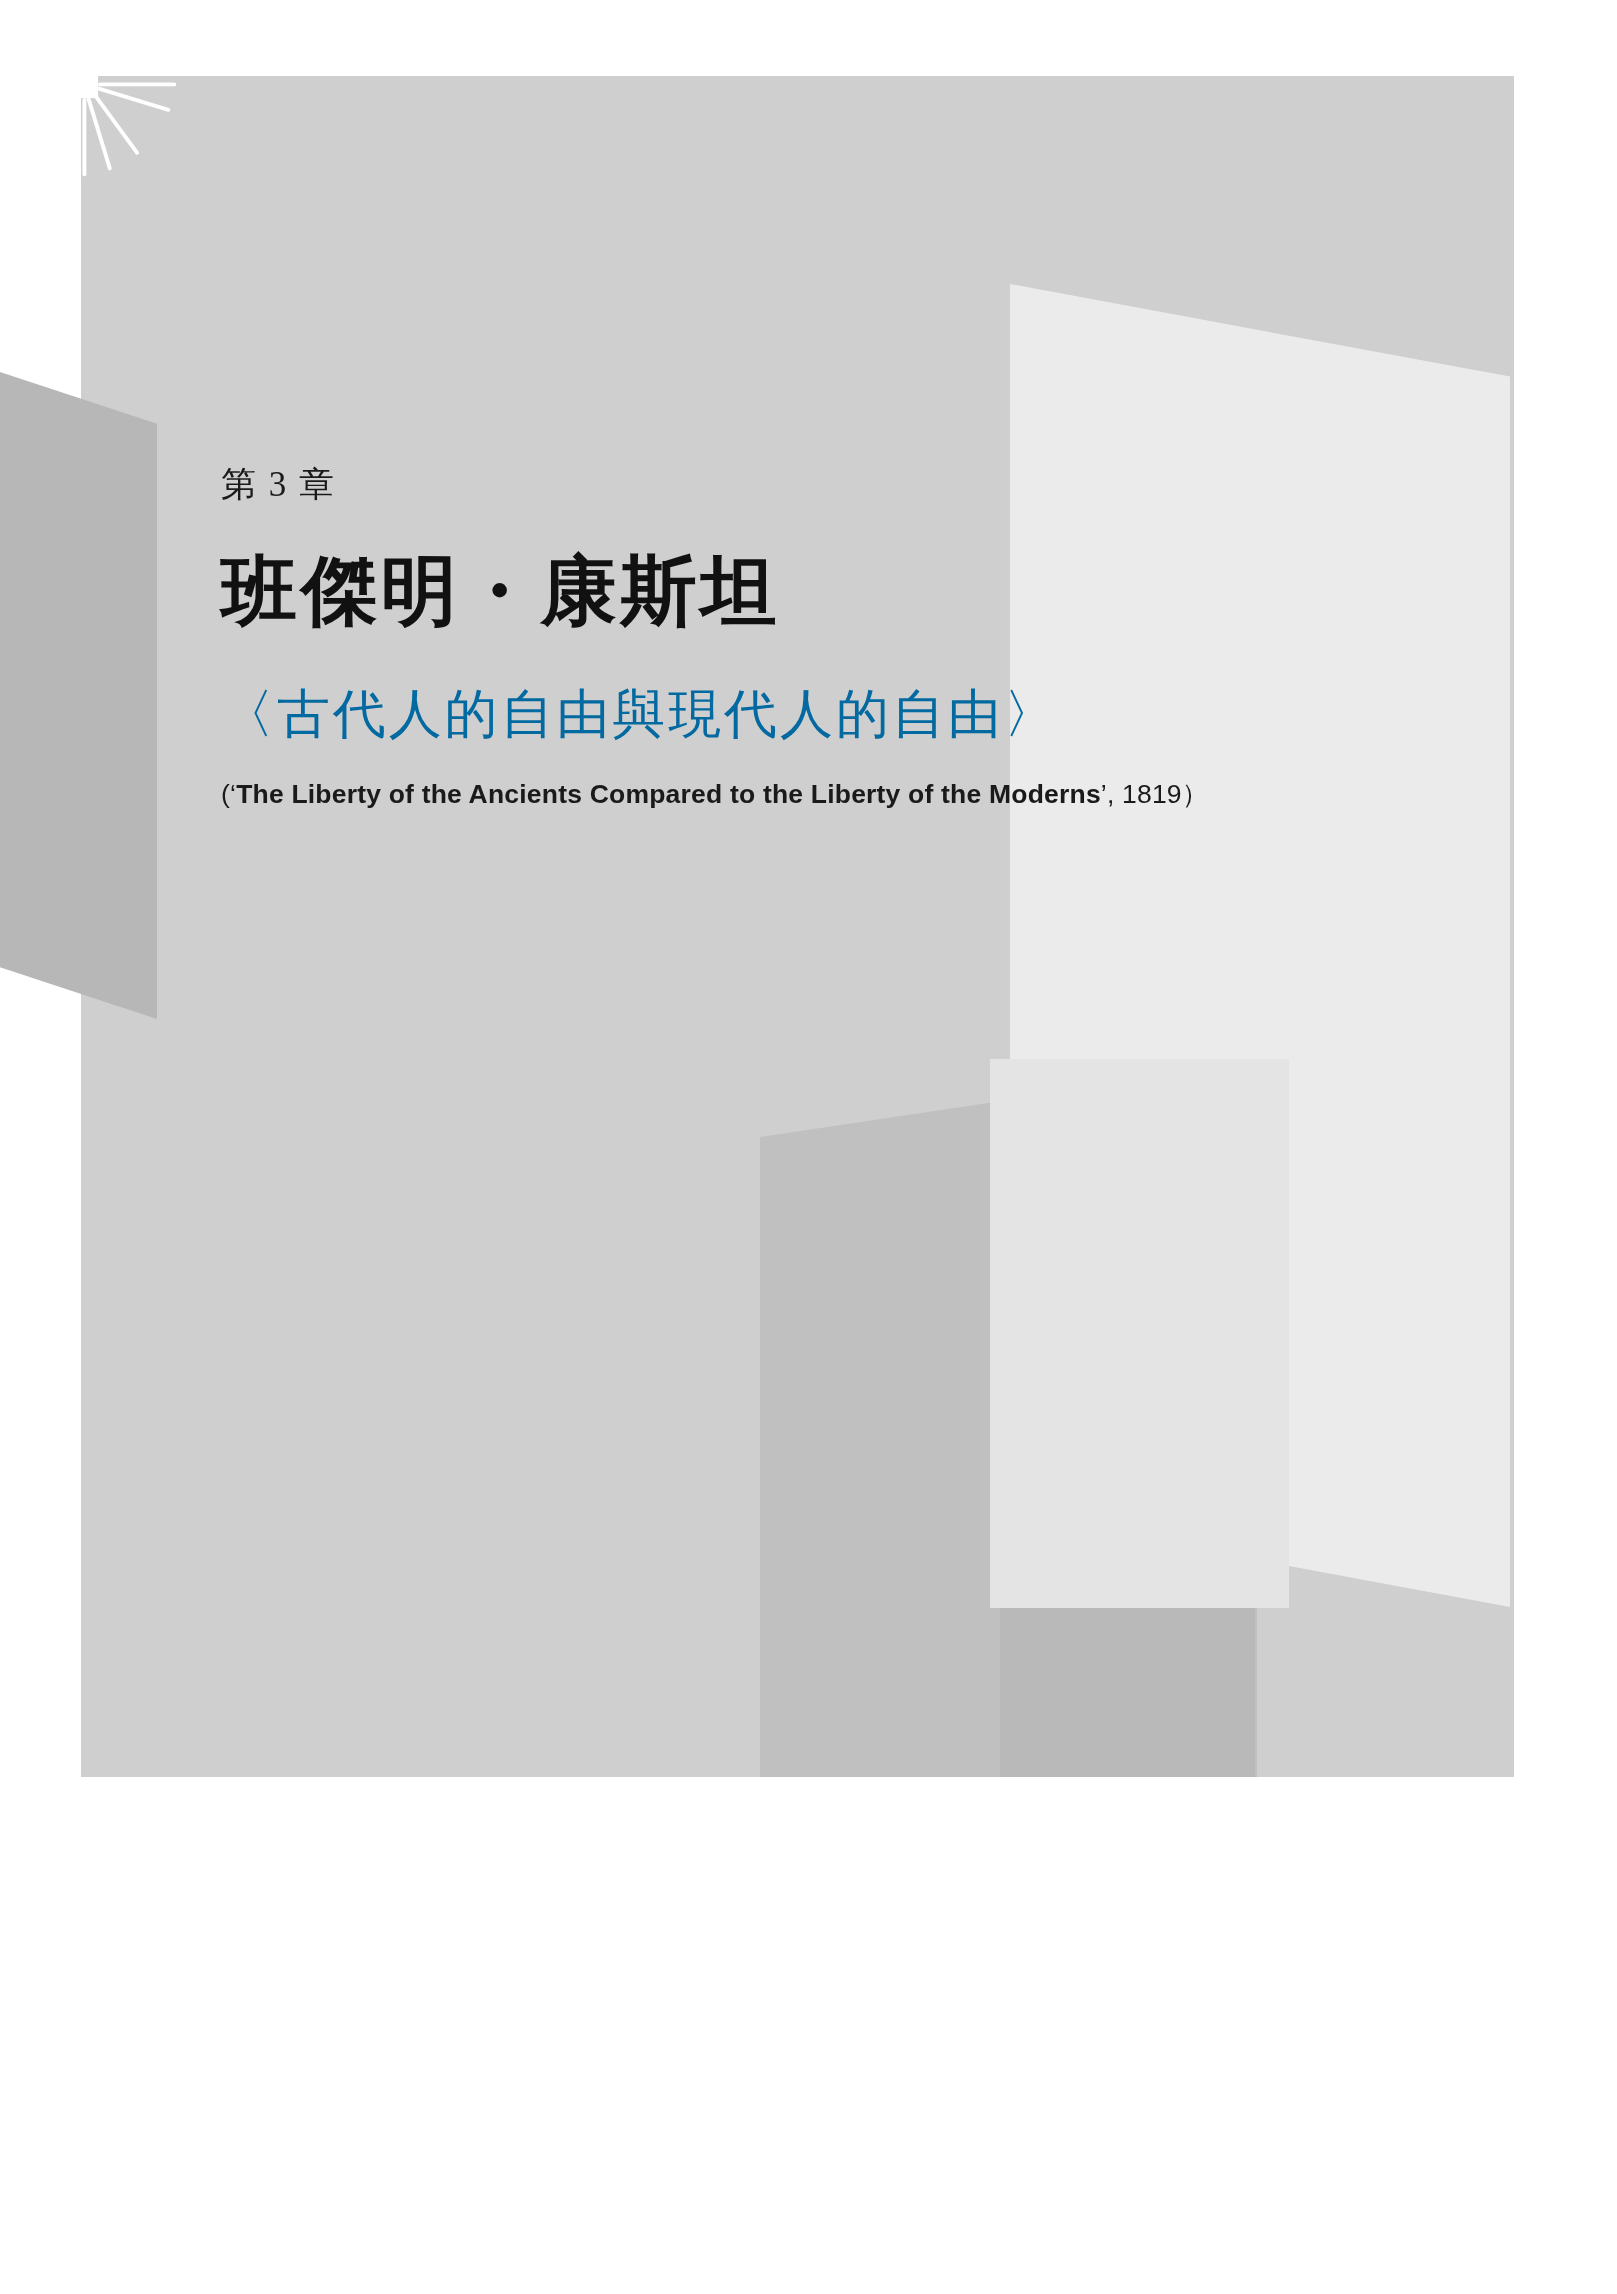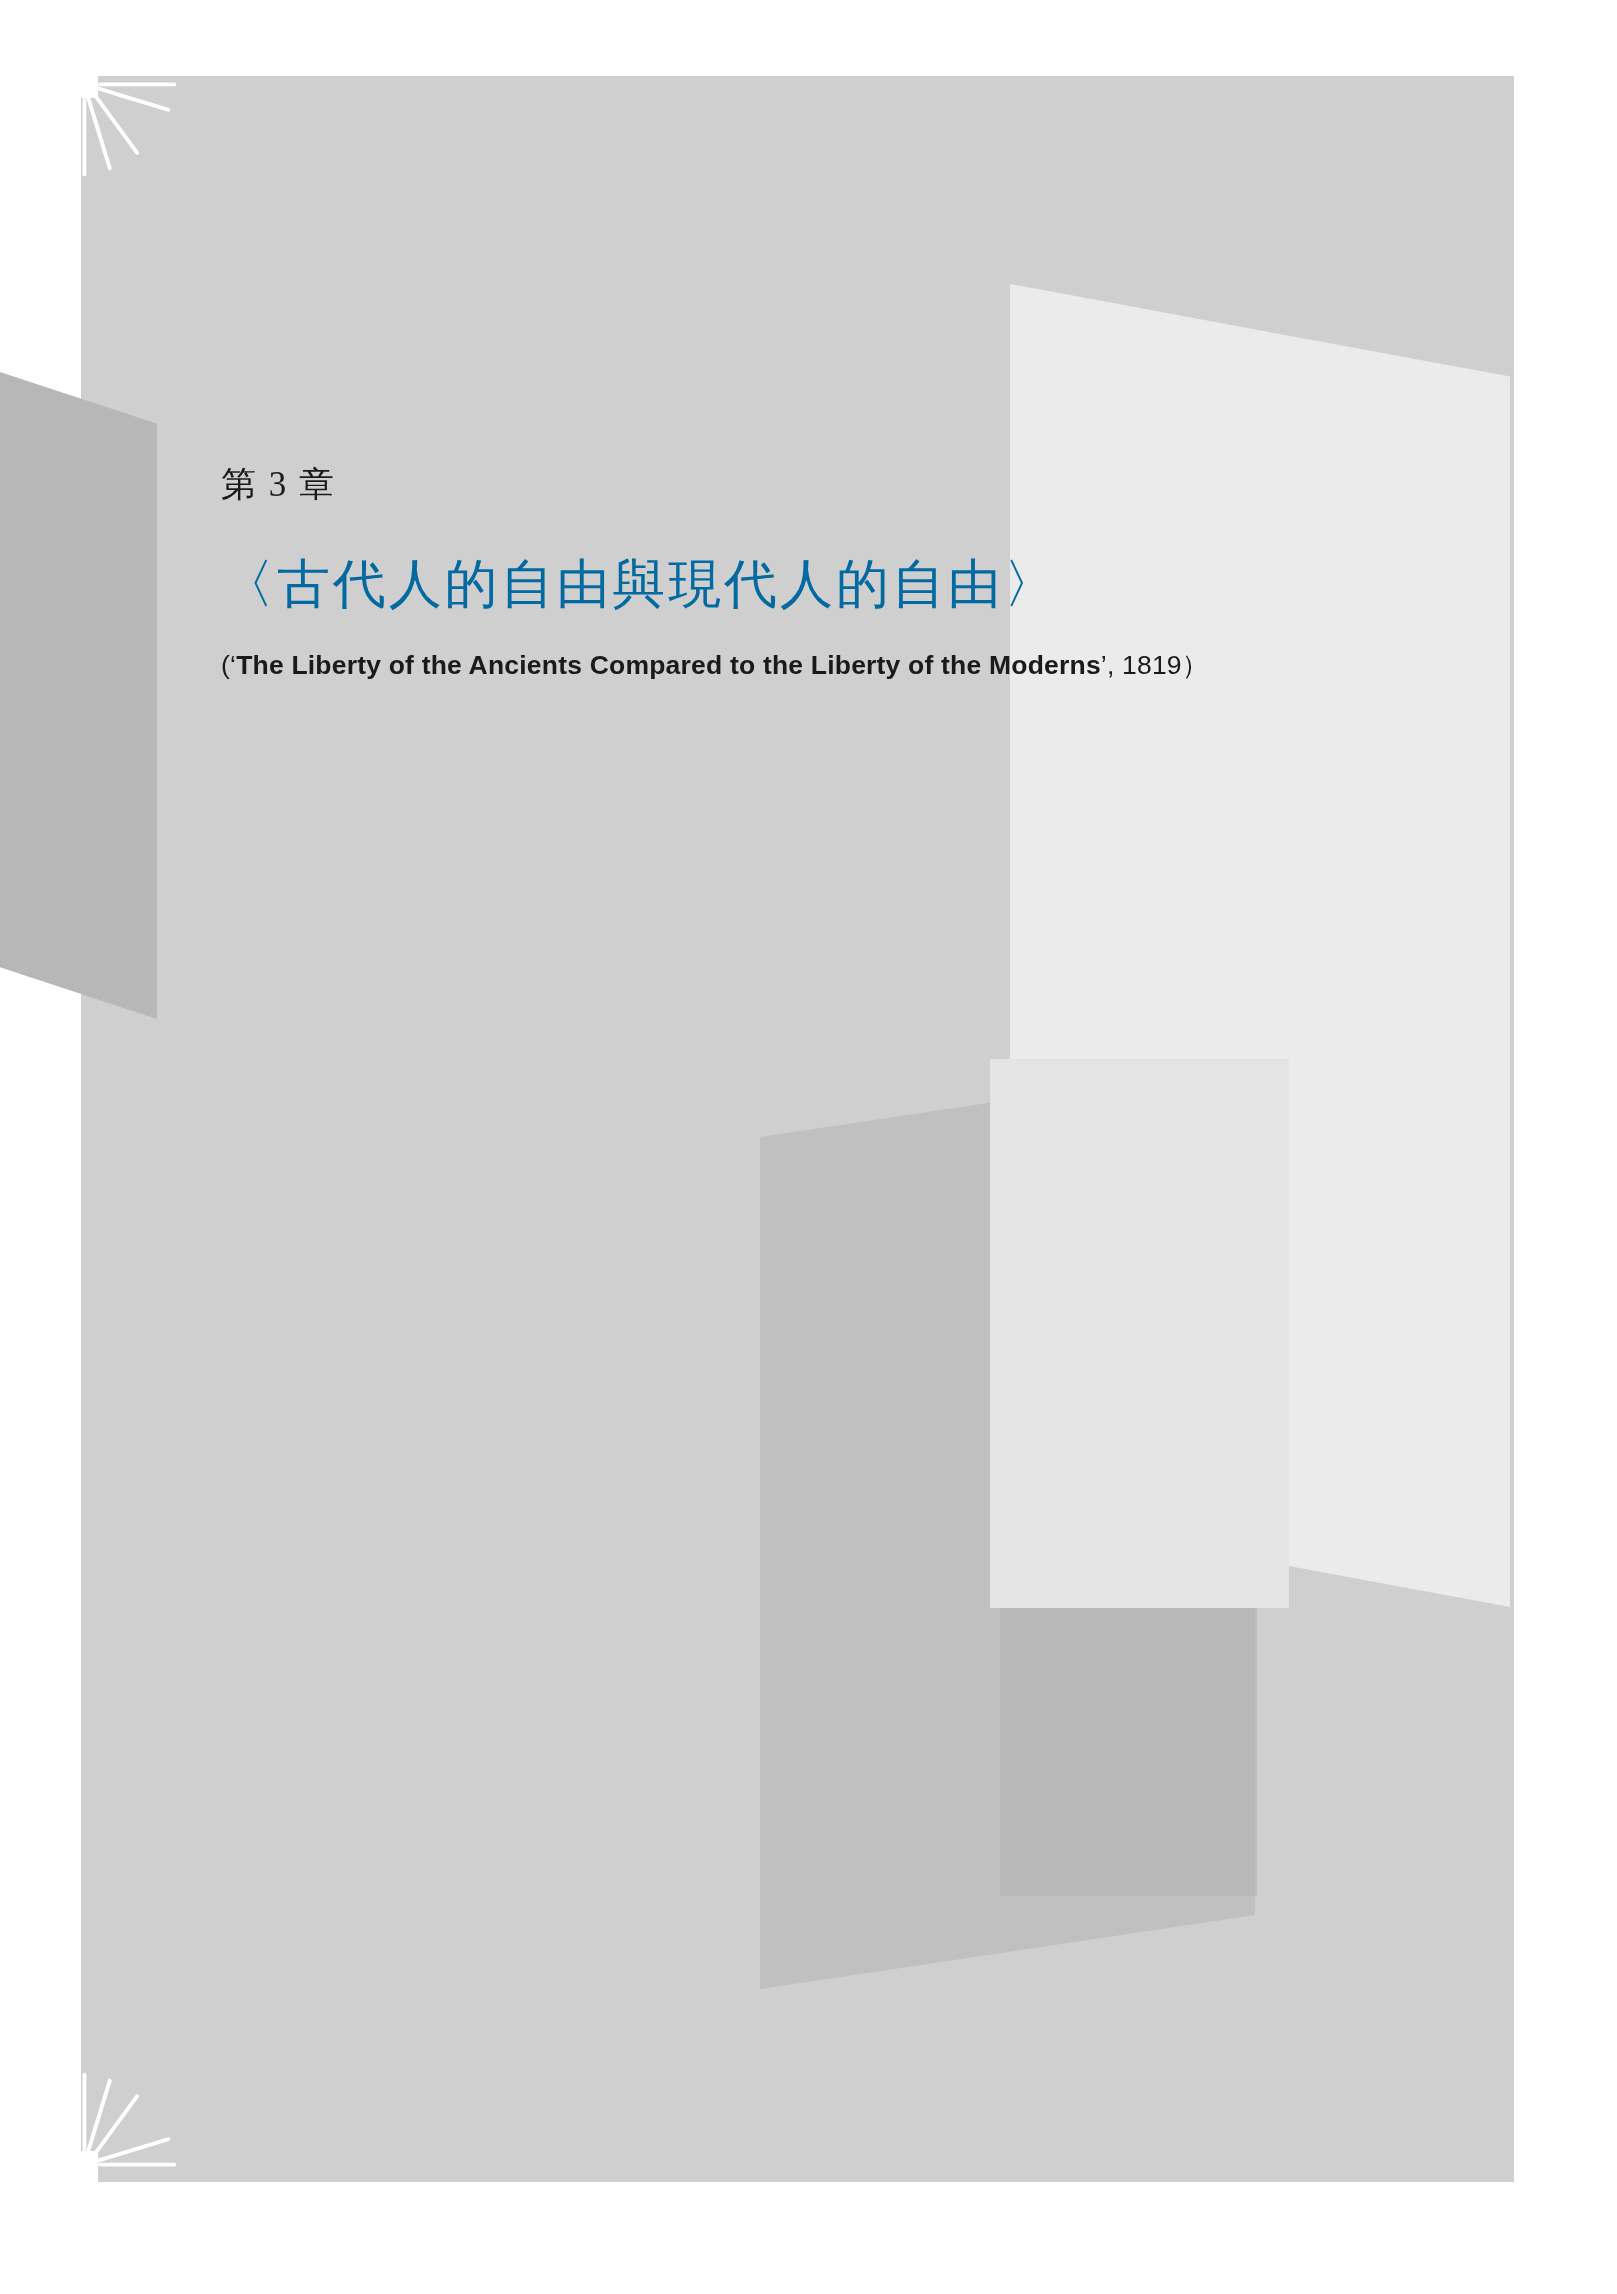--- a/index.html
+++ b/index.html
@@ -10,21 +10,21 @@
   body {
     width: 1617px;
     height: 2295px;
     font-family: "Liberation Serif", serif;
     overflow: hidden;
   }
 
   .page {
     position: relative;
     width: 1617px;
-    height: 2182px;
+    height: 1777px;
     background: #ffffff;
     overflow: hidden;
   }
 
   
   .panel-main {
     position: absolute;
     left: 81px;
     top: 76px;
     width: 1433px;
@@ -168,19 +168,20 @@
         <line x1="36" y1="94" x2="80" y2="34"></line>
         <line x1="40" y1="100" x2="112" y2="78"></line>
         <line x1="42" y1="104" x2="118" y2="104"></line>
       </g>
     </svg>
   </div>
 
   <div class="text-block">
     <div class="chapter-label">第 3 章</div>
     <div class="title-main">
+      <div>班傑明・康斯坦</div>
     </div>
     <div class="title-sub">〈古代人的自由與現代人的自由〉</div>
     <div class="title-en"><span>(‘</span><b>The Liberty of the Ancients Compared to the Liberty of the Moderns</b><span>’, 1819）</span></div>
   </div>
 
 </div>
 
 
 </body></html>

